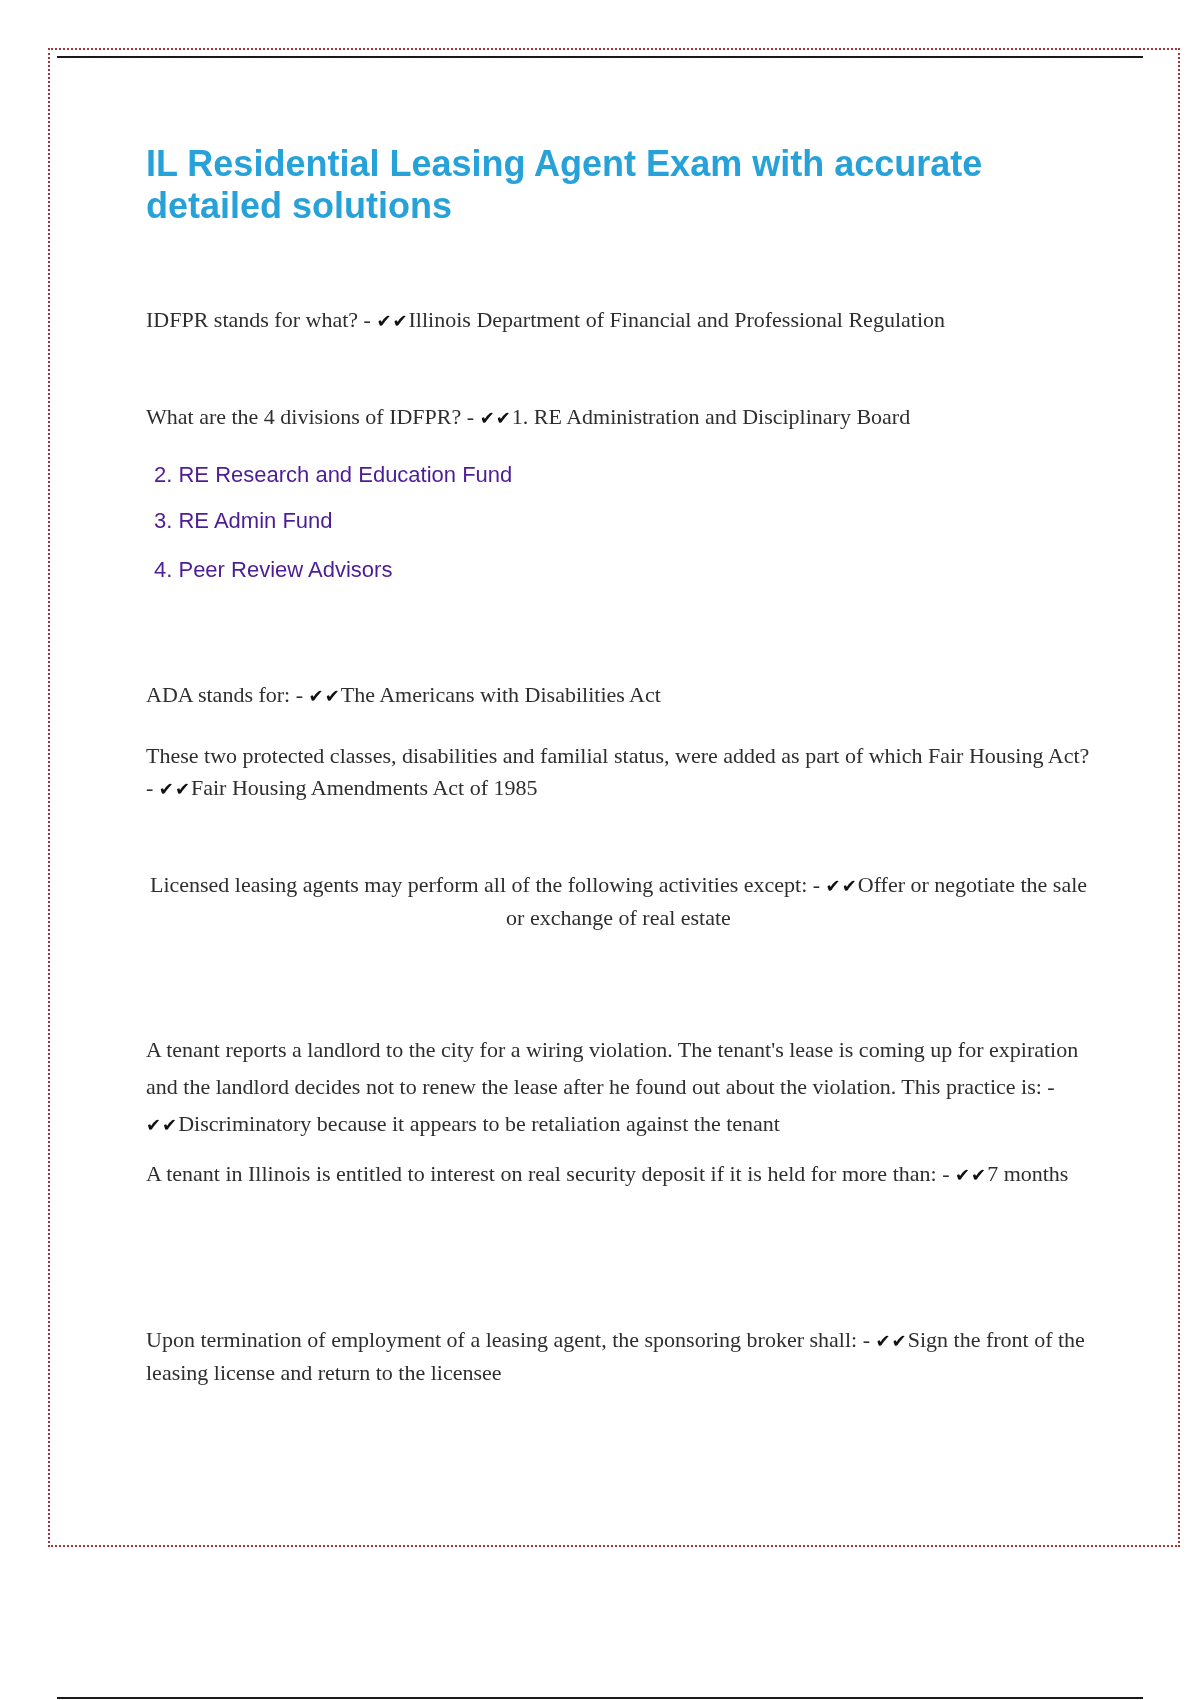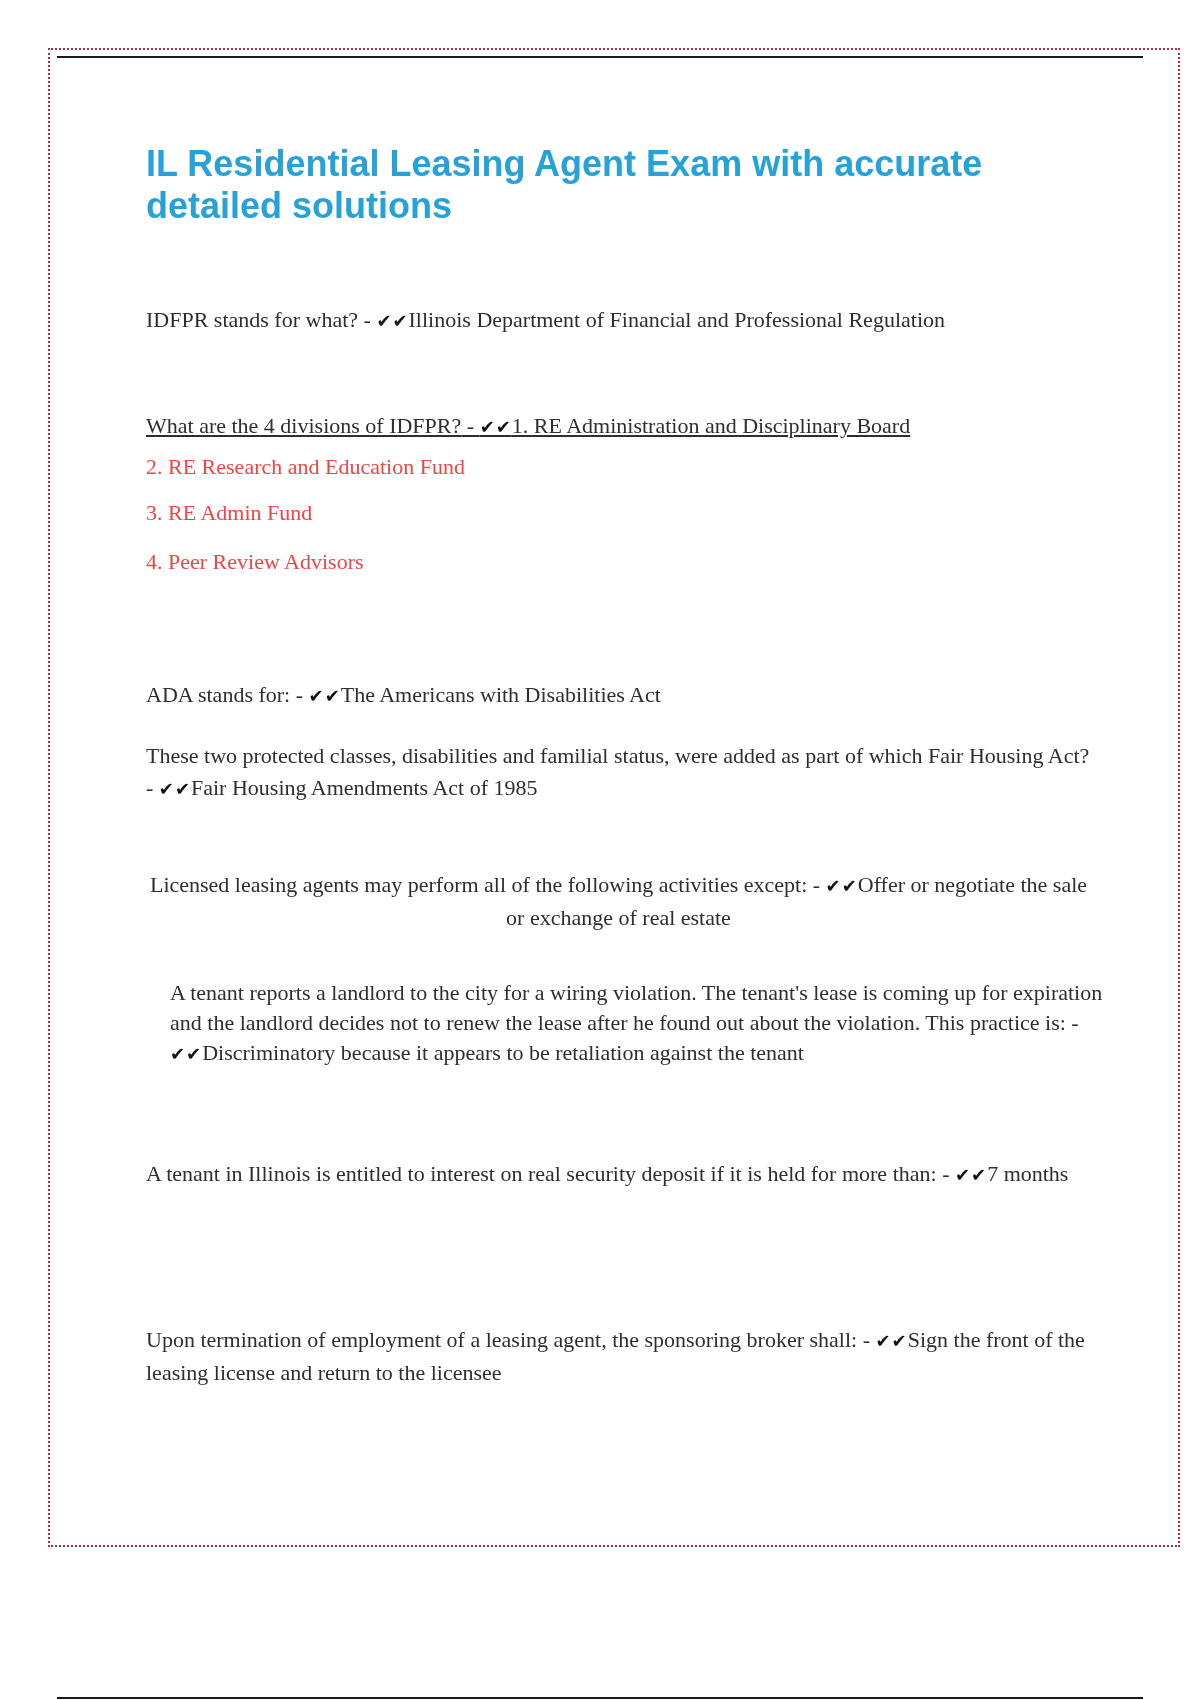--- a/index.html
+++ b/index.html
@@ -55,59 +55,59 @@
   }
   .check {
     color: #111111;
     font-family: "DejaVu Sans", sans-serif;
     font-size: 18px;
     letter-spacing: 1px;
   }
   .sub-item {
     position: absolute;
     left: 146px;
-    margin: 0;
-    font-family: Liberation Serif, serif;
+    margin: 8px;
+    font-family: Liberation Sans, sans-serif;
     font-size: 22px;
     line-height: 32px;
-    color: #ef4444;
+    color: #4c1d95;
   }
 </style>
 </head>
 <body>
 
 <div class="page-frame"></div>
 <div class="rule top"></div>
 
 <h1 class="title">IL Residential Leasing Agent Exam with accurate detailed solutions</h1>
 
 <p class="qa" style="top:304px;">
   <span>IDFPR stands for what?</span><span> - </span><span class="check">✔✔</span><span>Illinois Department of Financial and Professional Regulation</span>
 </p>
 
-<p class="qa" style="top:410px;text-decoration:underline;">
+<p class="qa" style="top:401px;">
   <span>What are the 4 divisions of IDFPR?</span><span> - </span><span class="check">✔✔</span><span>1. RE Administration and Disciplinary Board</span>
 </p>
 <p class="sub-item" style="top:451px;">2. RE Research and Education Fund</p>
 <p class="sub-item" style="top:497px;">3. RE Admin Fund</p>
 <p class="sub-item" style="top:546px;">4. Peer Review Advisors</p>
 
 <p class="qa" style="top:643px;margin-top:36px;">
   <span>ADA stands for:</span><span> - </span><span class="check">✔✔</span><span>The Americans with Disabilities Act</span>
 </p>
 
 <p class="qa" style="top:740px;">
   <span>These two protected classes, disabilities and familial status, were added as part of which Fair Housing Act?</span><span> - </span><span class="check">✔✔</span><span>Fair Housing Amendments Act of 1985</span>
 </p>
 
 <p class="qa" style="top:869px;text-align:center;">
   <span>Licensed leasing agents may perform all of the following activities except:</span><span> - </span><span class="check">✔✔</span><span>Offer or negotiate the sale or exchange of real estate</span>
 </p>
 
-<p class="qa" style="top:978px; line-height:30px;margin-left:24px;">
+<p class="qa" style="top:1031px; line-height:37px;">
   <span>A tenant reports a landlord to the city for a wiring violation. The tenant's lease is coming up for expiration and the landlord decides not to renew the lease after he found out about the violation. This practice is:</span><span> - </span><span class="check">✔✔</span><span>Discriminatory because it appears to be retaliation against the tenant</span>
 </p>
 
 <p class="qa" style="top:1158px;">
   <span>A tenant in Illinois is entitled to interest on real security deposit if it is held for more than:</span><span> - </span><span class="check">✔✔</span><span>7 months</span>
 </p>
 
 <p class="qa" style="top:1287px;margin-top:37px;">
   <span>Upon termination of employment of a leasing agent, the sponsoring broker shall:</span><span> - </span><span class="check">✔✔</span><span>Sign the front of the leasing license and return to the licensee</span>
 </p>

